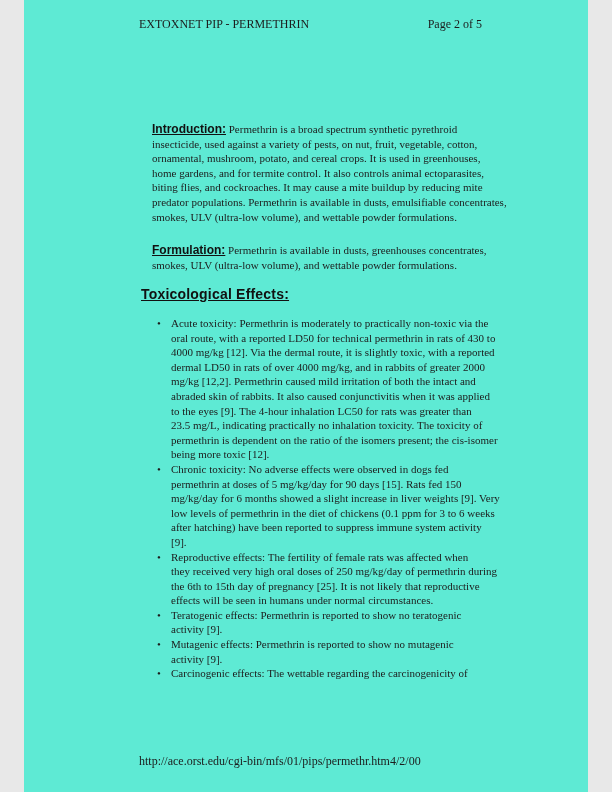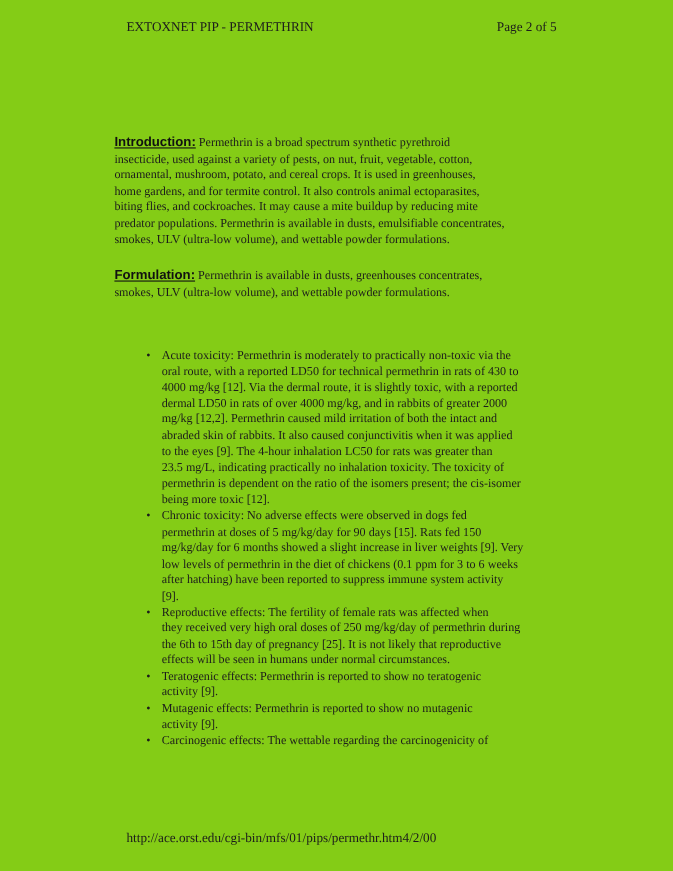--- a/index.html
+++ b/index.html
@@ -1,21 +1,21 @@
 <!DOCTYPE html>
 <html><head>
 <meta charset="utf-8">
 <style>
   html, body { margin: 0; padding: 0; background: #e8e8e8; }
   .page {
     position: relative;
-    width: 612px;
+    width: 564px;
     height: 792px;
     margin: 0 auto;
-    background: #84cc16;
+    background: #5eead4;
     font-family: "Liberation Serif", serif;
     font-size: 11px;
     color: #1c1c1c;
     overflow: hidden;
   }
   .running-header {
     position: absolute;
     top: 17px;
     left: 115px;
     right: 106px;
@@ -28,21 +28,21 @@
     position: absolute;
     top: 754px;
     left: 115px;
     right: 117px;
     display: flex;
     font-size: 12px;
     line-height: 15px;
   }
   .block {
     position: absolute;
-    left: 104px;
+    left: 128px;
     width: 455px;
     line-height: 14.6px;
   }
   #intro-block { top: 122px; }
   #formulation-block { top: 243px; }
   #tox-heading {
     position: absolute;
     left: 117px;
     top: 286px;
     font-family: "Liberation Sans", sans-serif;
@@ -101,20 +101,21 @@
 predator populations. Permethrin is available in dusts, emulsifiable concentrates,
 smokes, ULV (ultra-low volume), and wettable powder formulations.</span>
   </div>
 
   <div class="block" id="formulation-block">
     <span class="lead-label">Formulation:</span>
     <span class="para-text">Permethrin is available in dusts, greenhouses concentrates,
 smokes, ULV (ultra-low volume), and wettable powder formulations.</span>
   </div>
 
+  <div id="tox-heading">Toxicological Effects:</div>
 
   <ul class="bullet-list" id="tox-list">
     <li>
       <span class="bullet-dot">•</span>
       <span class="bullet-label">Acute toxicity:</span>
       <span class="bullet-text">Permethrin is moderately to practically non-toxic via the
 oral route, with a reported LD50 for technical permethrin in rats of 430 to
 4000 mg/kg [12]. Via the dermal route, it is slightly toxic, with a reported
 dermal LD50 in rats of over 4000 mg/kg, and in rabbits of greater 2000
 mg/kg [12,2]. Permethrin caused mild irritation of both the intact and

